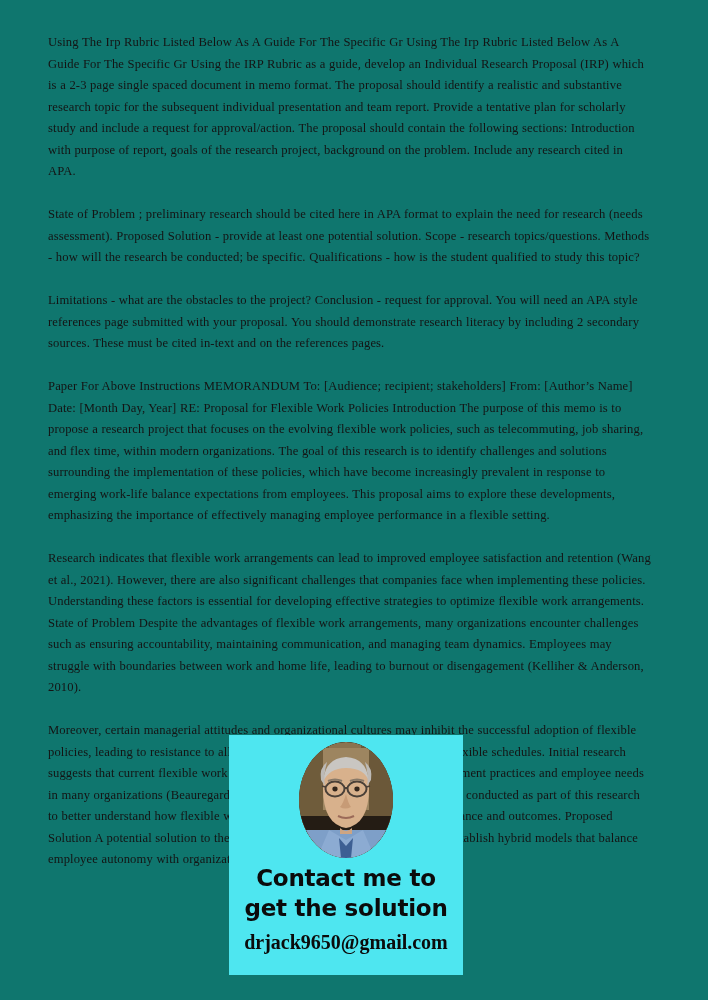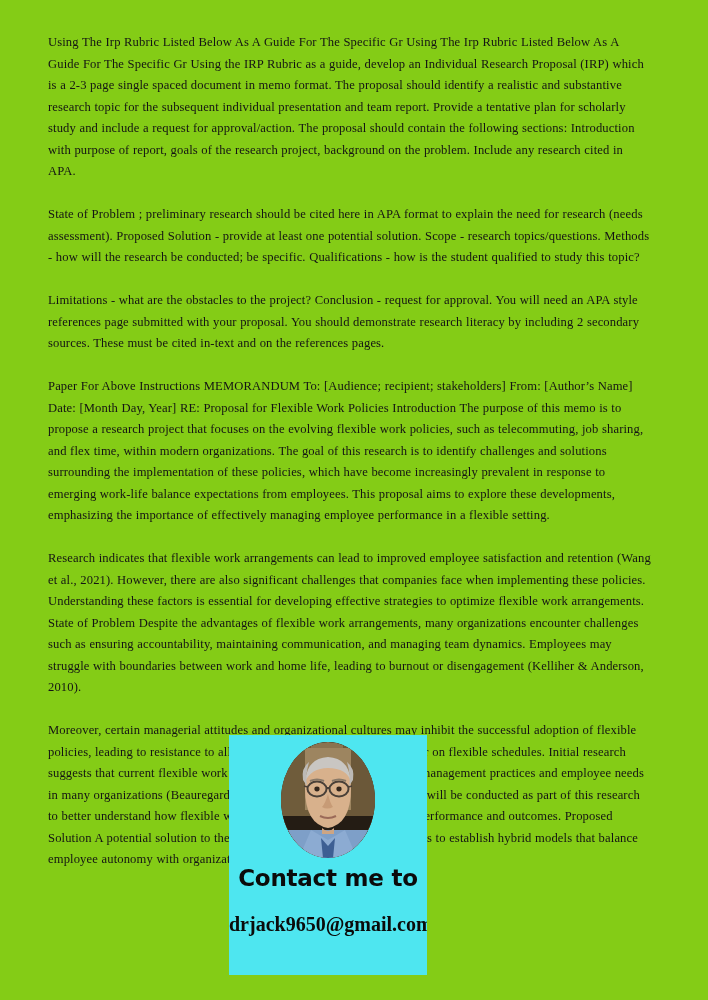--- a/index.html
+++ b/index.html
@@ -13,21 +13,21 @@
     position: relative;
     overflow: hidden;
     font-family: "Liberation Serif", "DejaVu Serif", serif;
   }
 
   #page {
     position: absolute;
     left: 0; top: 0;
     width: 708px;
     height: 1000px;
-    background: #84cc16;
+    background: #0f766e;
   }
 
   #doc-body {
     position: absolute;
     left: 48px;
     top: 32px;
     width: 604px;
   }
 
   .para {
@@ -40,21 +40,21 @@
     letter-spacing: 0.01em;
     word-spacing: 0.02em;
   }
   .para:last-child { margin-bottom: 0; }
 
   
   #contact-overlay {
     position: absolute;
     left: 229px;
     top: 735px;
-    width: 198px;
+    width: 234px;
     height: 240px;
     background: #4EE6F0;
     overflow: hidden;
   }
 
   #portrait-wrap {
     position: absolute;
     left: 50%;
     transform: translateX(-50%);
     top: 7px;
@@ -81,21 +81,21 @@
     color: #0b0b0b;
     letter-spacing: -0.01em;
     white-space: nowrap;
   }
   #overlay-email {
     font-family: "Liberation Serif", "DejaVu Serif", serif;
     font-weight: bold;
     font-size: 20px;
     line-height: 30px;
     color: #0b0b0b;
-    margin-top: 16px;
+    margin-top: 4px;
     white-space: nowrap;
   }
 </style>
 </head>
 <body>
 
 <div id="page">
 
   <div id="doc-body">
     <p class="para">Using The Irp Rubric Listed Below As A Guide For The Specific Gr Using The Irp Rubric Listed Below As A Guide For The Specific Gr Using the IRP Rubric as a guide, develop an Individual Research Proposal (IRP) which is a 2-3 page single spaced document in memo format. The proposal should identify a realistic and substantive research topic for the subsequent individual presentation and team report. Provide a tentative plan for scholarly study and include a request for approval/action. The proposal should contain the following sections: Introduction with purpose of report, goals of the research project, background on the problem. Include any research cited in APA.</p>
@@ -140,18 +140,19 @@
           <path d="M51 39 Q58 36 65 39" stroke="#8a7a68" stroke-width="2" fill="none"></path>
           <path d="M47 52 Q44 62 41 65 Q46 68 52 65 Q49 61 47 52 Z" fill="#c79b76"></path>
           <path d="M39 74 Q47 78 55 74" stroke="#9b6a58" stroke-width="2" fill="none"></path>
           <path d="M41 86 Q47 92 53 86 L53 92 L41 92 Z" fill="#cda583"></path>
         </g>
       </svg>
     </div>
 
     <div id="overlay-text">
       <div class="ov-line">Contact me to</div>
+      <div class="ov-line">get the solution</div>
       <div id="overlay-email">drjack9650@gmail.com</div>
     </div>
 
   </div>
 
 </div>
 
 </body></html>

